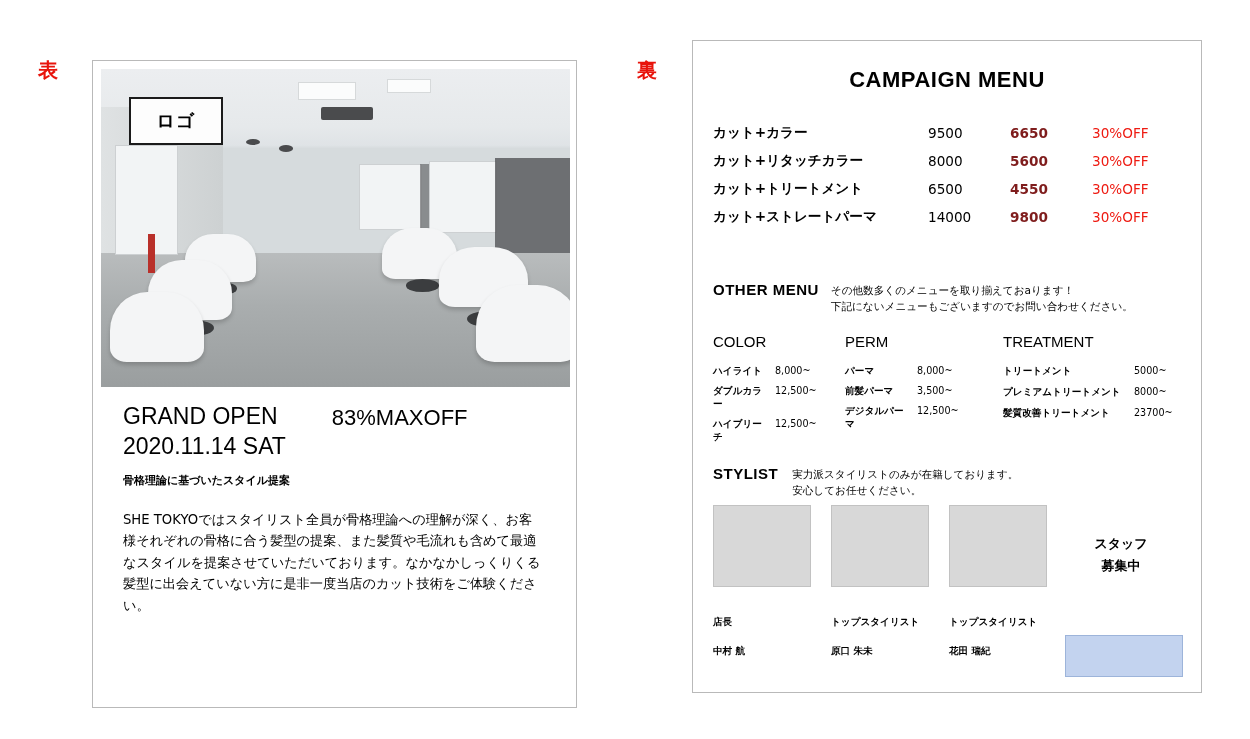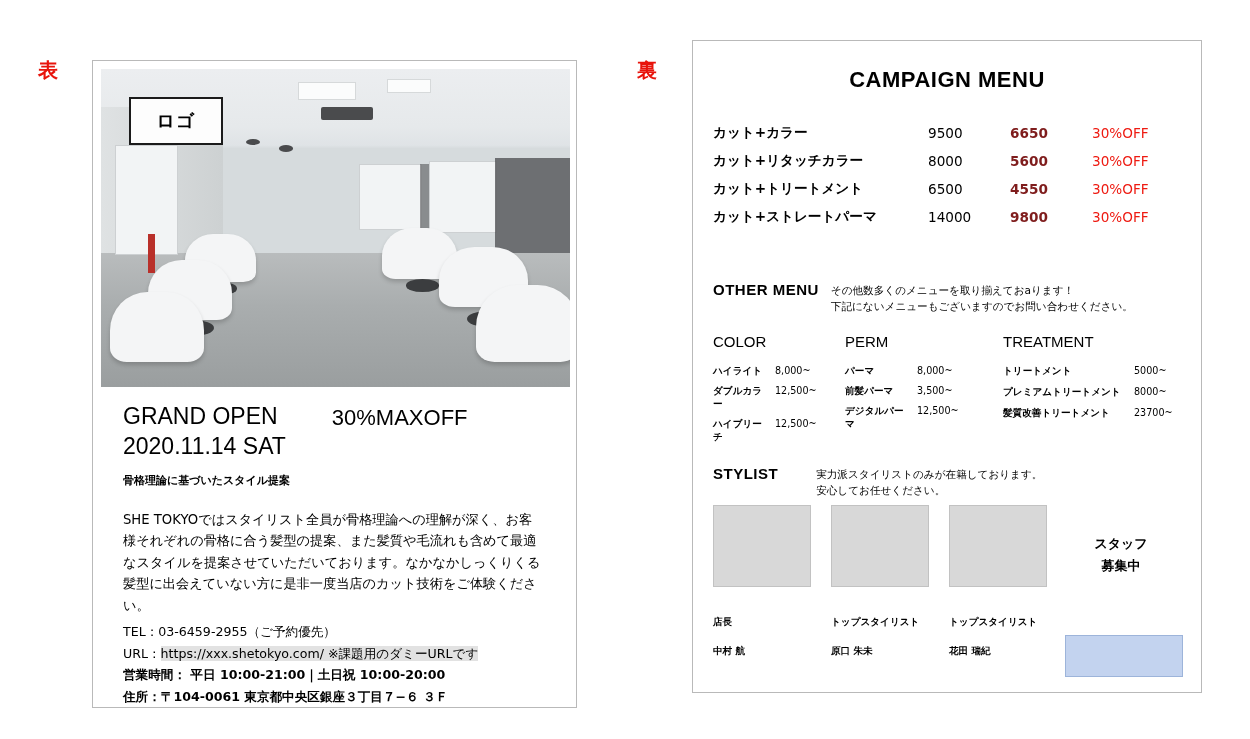--- a/index.html
+++ b/index.html
@@ -264,21 +264,20 @@
   .pcol-treat { left: 290px; width: 190px; }
   .pcol-treat .row { margin-bottom: 8px; }
   .pcol-treat .lbl { width: 125px; }
 
   .stylist-block {
     position: absolute;
     left: 20px;
     top: 424px;
     width: 470px;
     display: flex;
-    gap: 24px;
   }
   .stylist-text {
     margin-left: 14px;
     font-size: 10.6px;
     line-height: 1.5;
     font-family: "DejaVu Sans", sans-serif;
     white-space: pre-line;
     padding-top: 2px;
   }
 
@@ -372,33 +371,27 @@
     <div class="chair" style="left:10%;top:60%;width:18%;height:19%;"></div>
     <div class="chair-base" style="left:15%;top:79%;width:9%;height:5%;"></div>
     <div class="chair" style="left:2%;top:70%;width:20%;height:22%;"></div>
 
     <div class="logo-box">ロゴ</div>
   </div>
 
   <div class="headline-row">
     <div class="headline-left">GRAND OPEN
 2020.11.14 SAT</div>
-    <div class="headline-right">30%MAXOFF</div>
+    <div class="headline-right">83%MAXOFF</div>
   </div>
 
   <div class="subhead">骨格理論に基づいたスタイル提案</div>
 
   <div class="body-copy">SHE TOKYOではスタイリスト全員が骨格理論への理解が深く、お客様それぞれの骨格に合う髪型の提案、また髪質や毛流れも含めて最適なスタイルを提案させていただいております。なかなかしっくりくる髪型に出会えていない方に是非一度当店のカット技術をご体験ください。</div>
 
-  <div class="contact">
-    <div>TEL：03-6459-2955（ご予約優先）</div>
-    <div><span>URL：</span><span class="url-hl">https://xxx.shetokyo.com/ ※課題用のダミーURLです</span></div>
-    <div class="bold">営業時間： 平日 10:00-21:00｜土日祝 10:00-20:00</div>
-    <div class="bold">住所：〒104-0061 東京都中央区銀座３丁目７−６ ３Ｆ</div>
-  </div>
 </div>
 
 <div id="back-page" class="page">
 
   <div class="camp-title">CAMPAIGN MENU</div>
 
   <table class="campaign-table">
     <tbody>
       <tr>
         <td class="name">カット+カラー</td>

